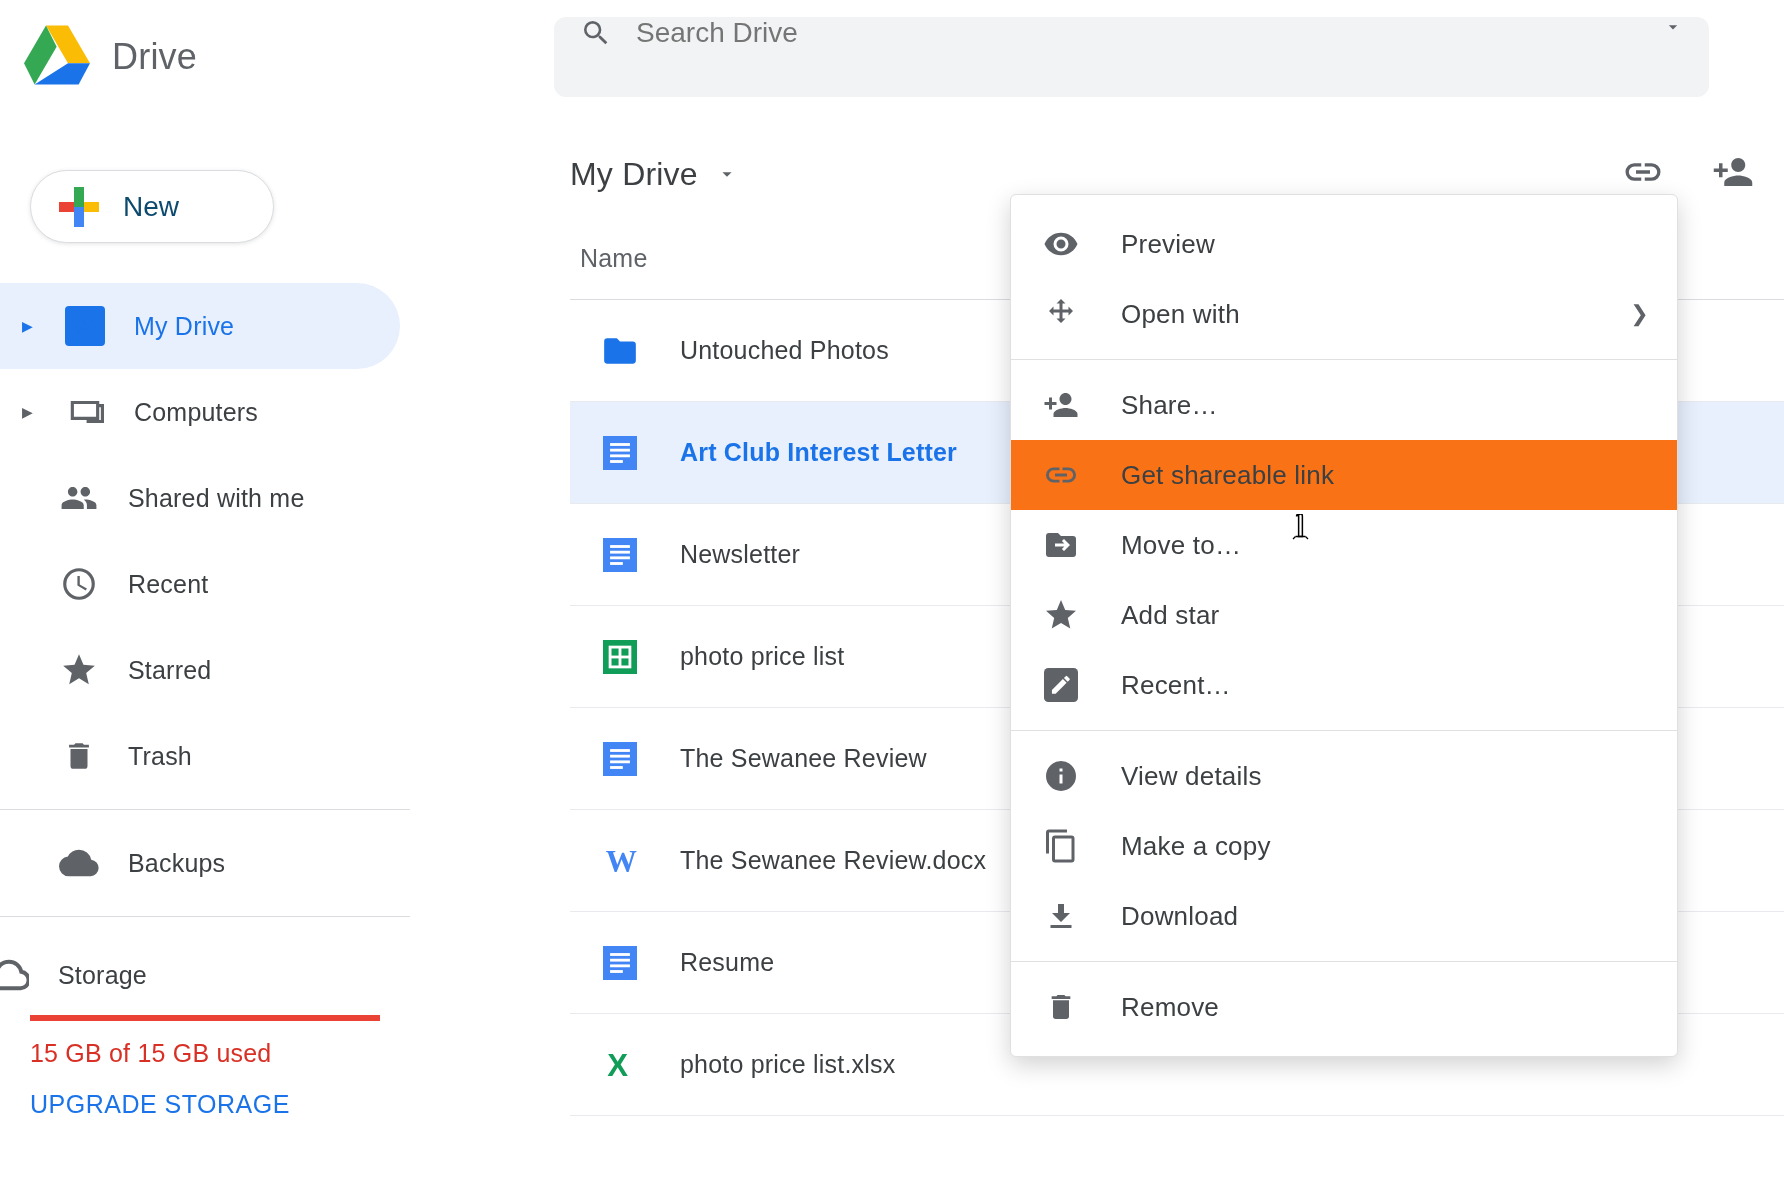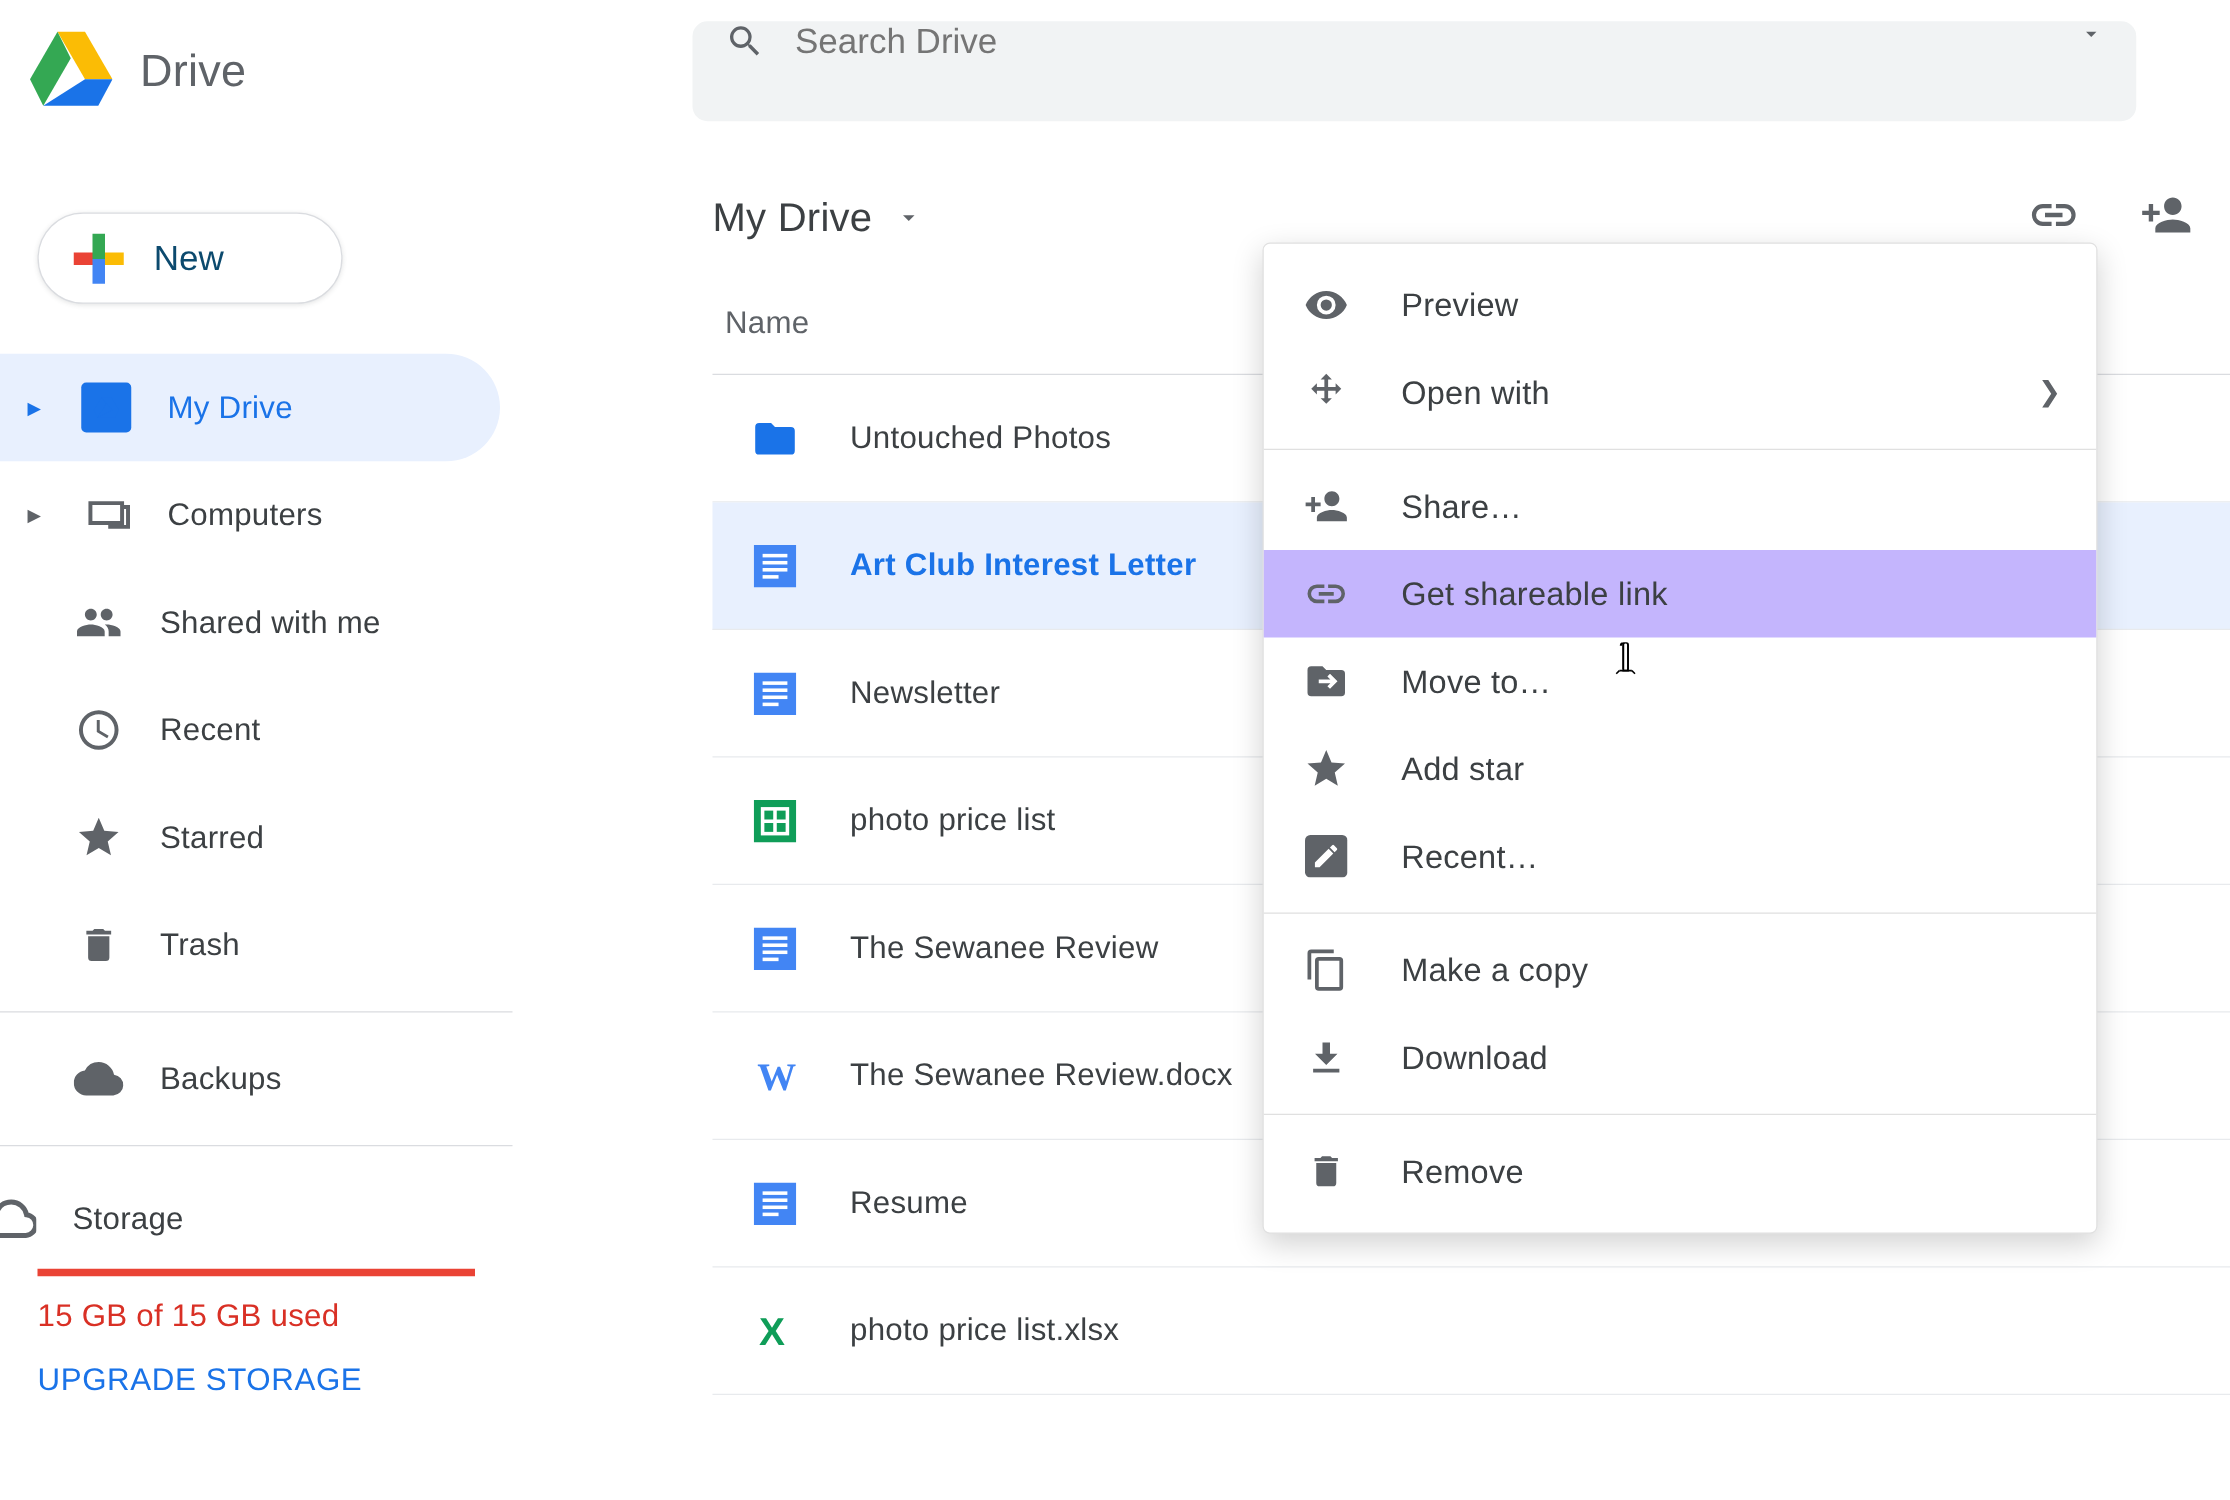--- a/index.html
+++ b/index.html
@@ -162,21 +162,21 @@
   .ctx-item {
     display:flex;
     align-items:center;
     height: 70px;
     padding-left: 30px;
     gap: 40px;
     font-size: 26px;
     color:#3c4043;
     position:relative;
   }
-  .ctx-item.hover { background:#c4b5fd; }
+  .ctx-item.hover { background:#f97316; }
   .ctx-icon { width:40px; display:flex; justify-content:center;}
   .ctx-icon svg { fill:#5f6368; }
   .ctx-divider { height:1px; background:#e0e0e0; margin: 10px 0;}
   .ctx-chevron { position:absolute; right:28px; color:#5f6368; font-size:22px;}
 
   .cursor {
     position:absolute;
     left: 878px;
     top: 400px;
     width: 30px;
@@ -484,20 +484,28 @@
               <rect width="24" height="24" rx="3" fill="#5f6368"></rect>
               <path fill="#fff" d="M3 17.25V21h3.75L17.81 9.94l-3.75-3.75L3 17.25zM20.71 7.04a1 1 0 000-1.41l-2.34-2.34a1 1 0 00-1.41 0l-1.83 1.83 3.75 3.75 1.83-1.83z" transform="scale(.7) translate(5 5)"></path>
             </svg>
           </span>
         <span>Recent…</span>
       </div>
       <div class="ctx-divider"></div>
       <div class="ctx-item">
         <span class="ctx-icon">
             <svg width="36" height="36" viewBox="0 0 24 24">
+              <path d="M12 2a10 10 0 100 20 10 10 0 000-20zm1 15h-2v-6h2v6zm0-8h-2V7h2v2z"></path>
+            </svg>
+          </span>
+        <span>View details</span>
+      </div>
+      <div class="ctx-item">
+        <span class="ctx-icon">
+            <svg width="36" height="36" viewBox="0 0 24 24">
               <path d="M16 1H4a2 2 0 00-2 2v14h2V3h12V1zm3 4H8a2 2 0 00-2 2v14a2 2 0 002 2h11a2 2 0 002-2V7a2 2 0 00-2-2zm0 16H8V7h11v14z"></path>
             </svg>
           </span>
         <span>Make a copy</span>
       </div>
       <div class="ctx-item">
         <span class="ctx-icon">
             <svg width="36" height="36" viewBox="0 0 24 24">
               <path d="M19 18H5v2h14v-2zm-7-2l6-6h-4V4h-4v6H6l6 6z"></path>
             </svg>

